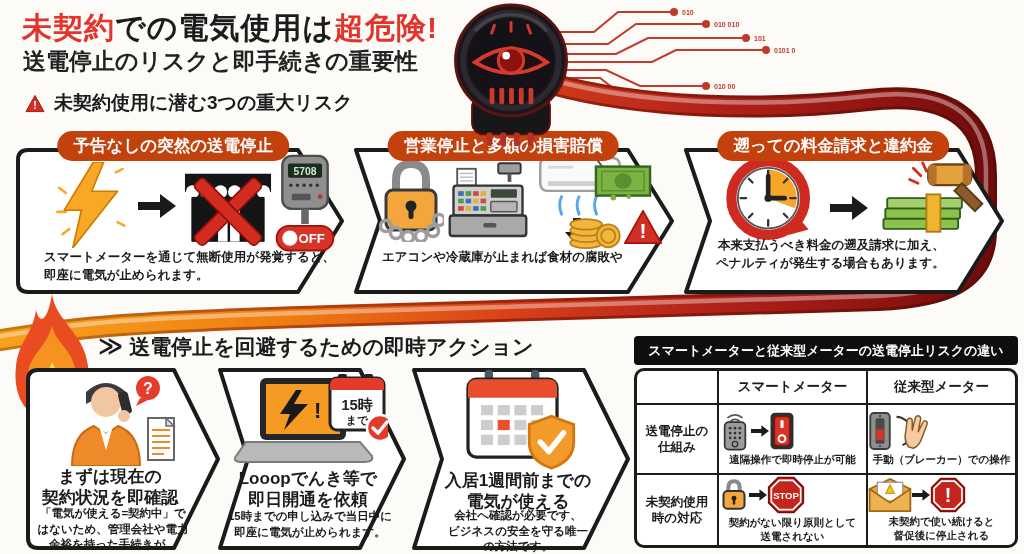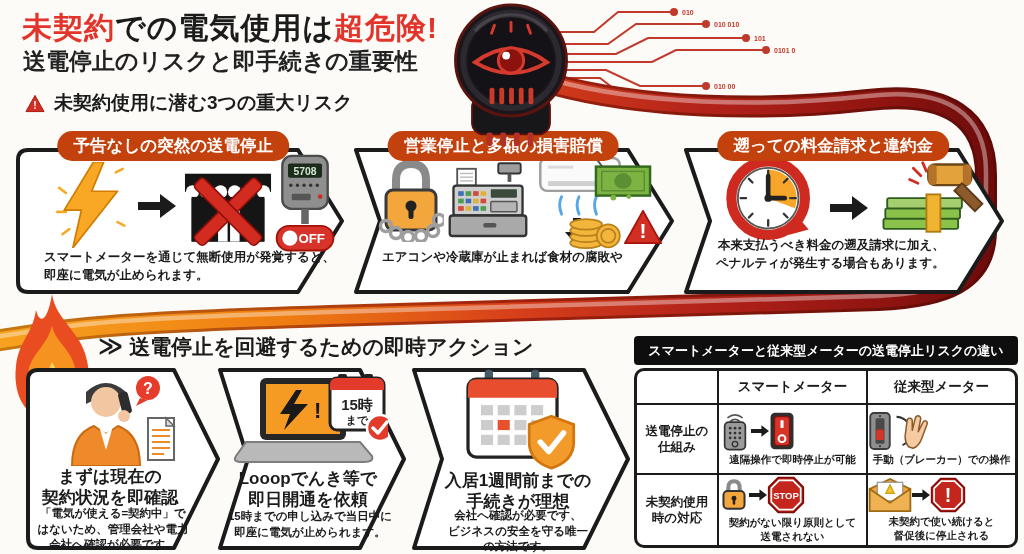--- a/index.html
+++ b/index.html
@@ -366,21 +366,21 @@
           </g>
       </g>
     </svg>
     <div class="atitle" style="top:100px;width:172px;">
       <span>まずは現在の</span><br>
       <span>契約状況を即確認</span>
     </div>
     <div class="acap" style="top:140px;width:178px;">
       <span>「電気が使える=契約中」で</span><br>
       <span>はないため、管理会社や電力</span><br>
-      <span>会社へ確認が必要です。</span>
+      <span>余裕を持った手続きが。</span>
     </div>
   </div>
 
   <div class="abs chev" style="left:208px;top:366px;width:200px;height:186px;">
     <svg class="shape" width="200" height="186" viewBox="0 0 200 186">
         <path d="M12 4 L152 4 L196 93 L152 182 L12 182 L40 93 Z" fill="#fff" stroke="#1b1b1b" stroke-width="4" stroke-linejoin="round"></path>
       </svg>
     <svg class="abs" style="left:24px;top:6px;" width="156" height="94" viewBox="0 0 156 94">
       <rect x="28" y="6" width="86" height="62" rx="6" fill="#262626"></rect>
       <rect x="34" y="12" width="74" height="50" fill="#f59b23"></rect>
@@ -430,21 +430,21 @@
           <rect x="42" y="72" width="13" height="11" fill="#cdcdcd"></rect>
           <rect x="60" y="72" width="13" height="11" fill="#cdcdcd"></rect>
       </g>
       <g>
         <path d="M100 52 L124 61 V80 Q124 100 100 108 Q76 100 76 80 V61 Z" fill="#f39b2a" stroke="#d4760e" stroke-width="3"></path>
         <path d="M88 80 L97 90 L113 70" fill="none" stroke="#fff" stroke-width="6" stroke-linecap="round" stroke-linejoin="round"></path>
       </g>
     </svg>
     <div class="atitle" style="top:104px;left:14px;width:204px;">
       <span>入居1週間前までの</span><br>
-      <span>手続きが理想</span>
+      <span>電気が使える</span>
     </div>
     <div class="acap" style="top:142px;left:16px;width:200px;">
       <span>会社へ確認が必要です、</span><br>
       <span>ビジネスの安全を守る唯一</span><br>
       <span>の方法です。</span>
     </div>
   </div>
 
   <div class="abs tbl">
     <div class="tbl-title">スマートメーターと従来型メーターの送電停止リスクの違い</div>

